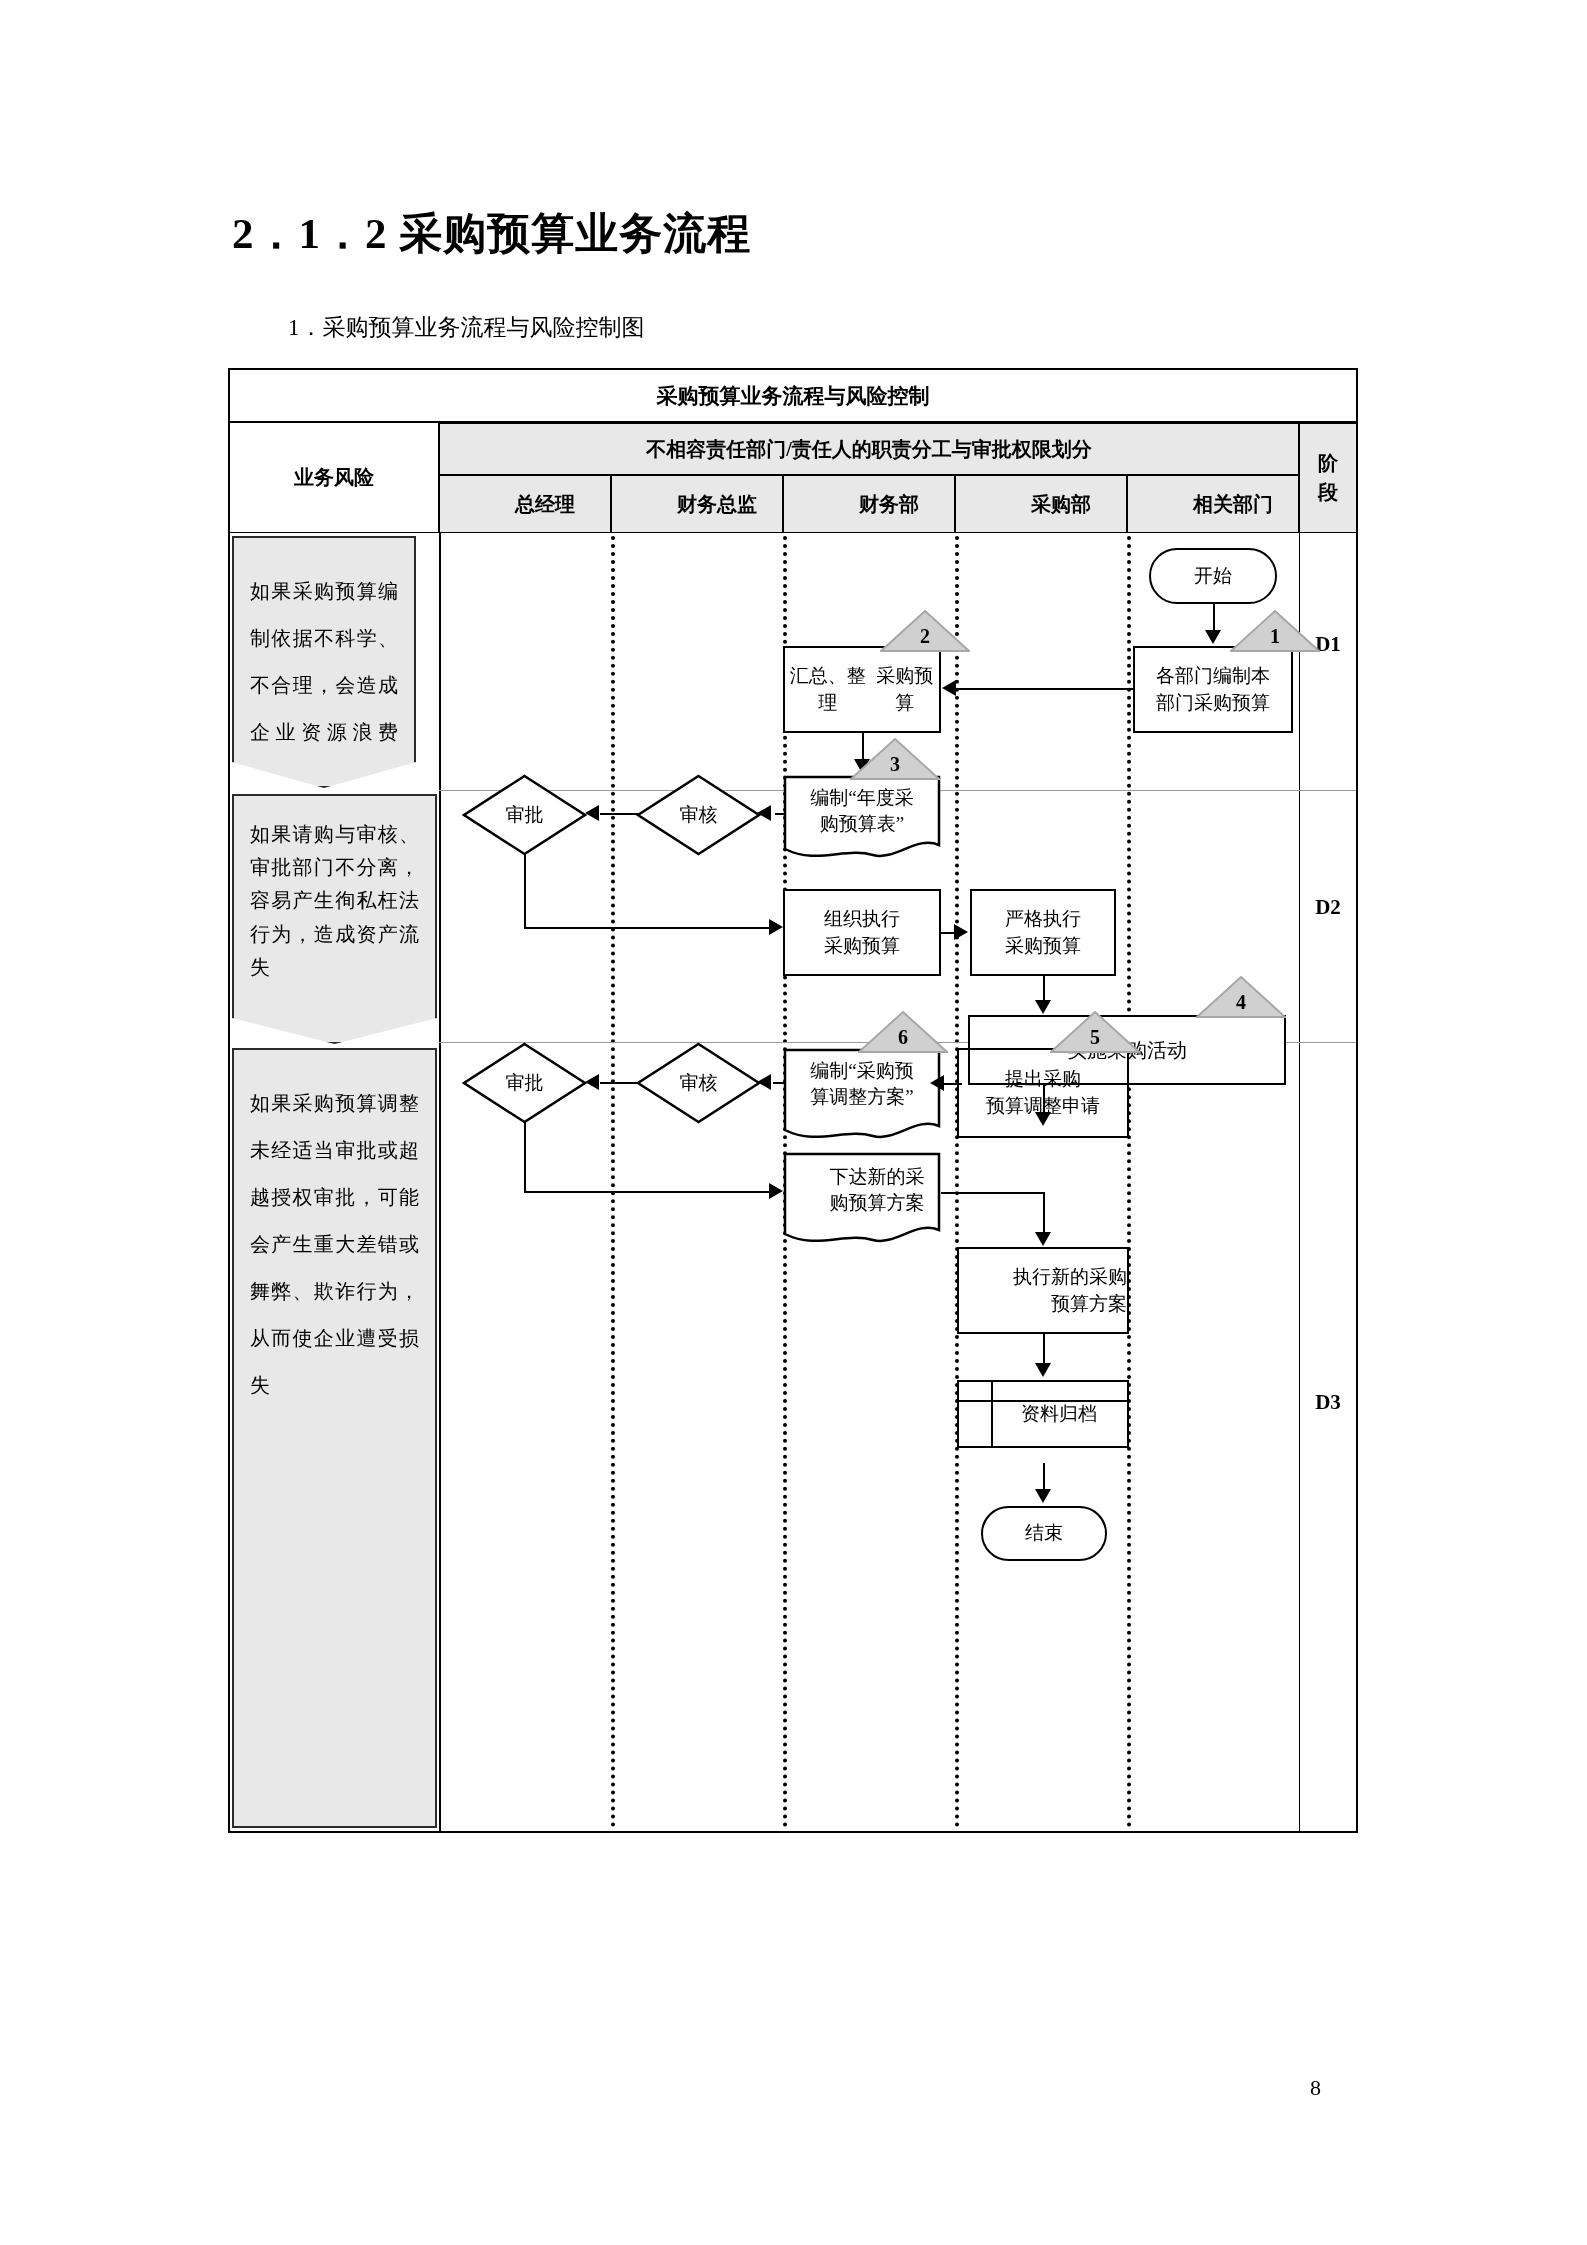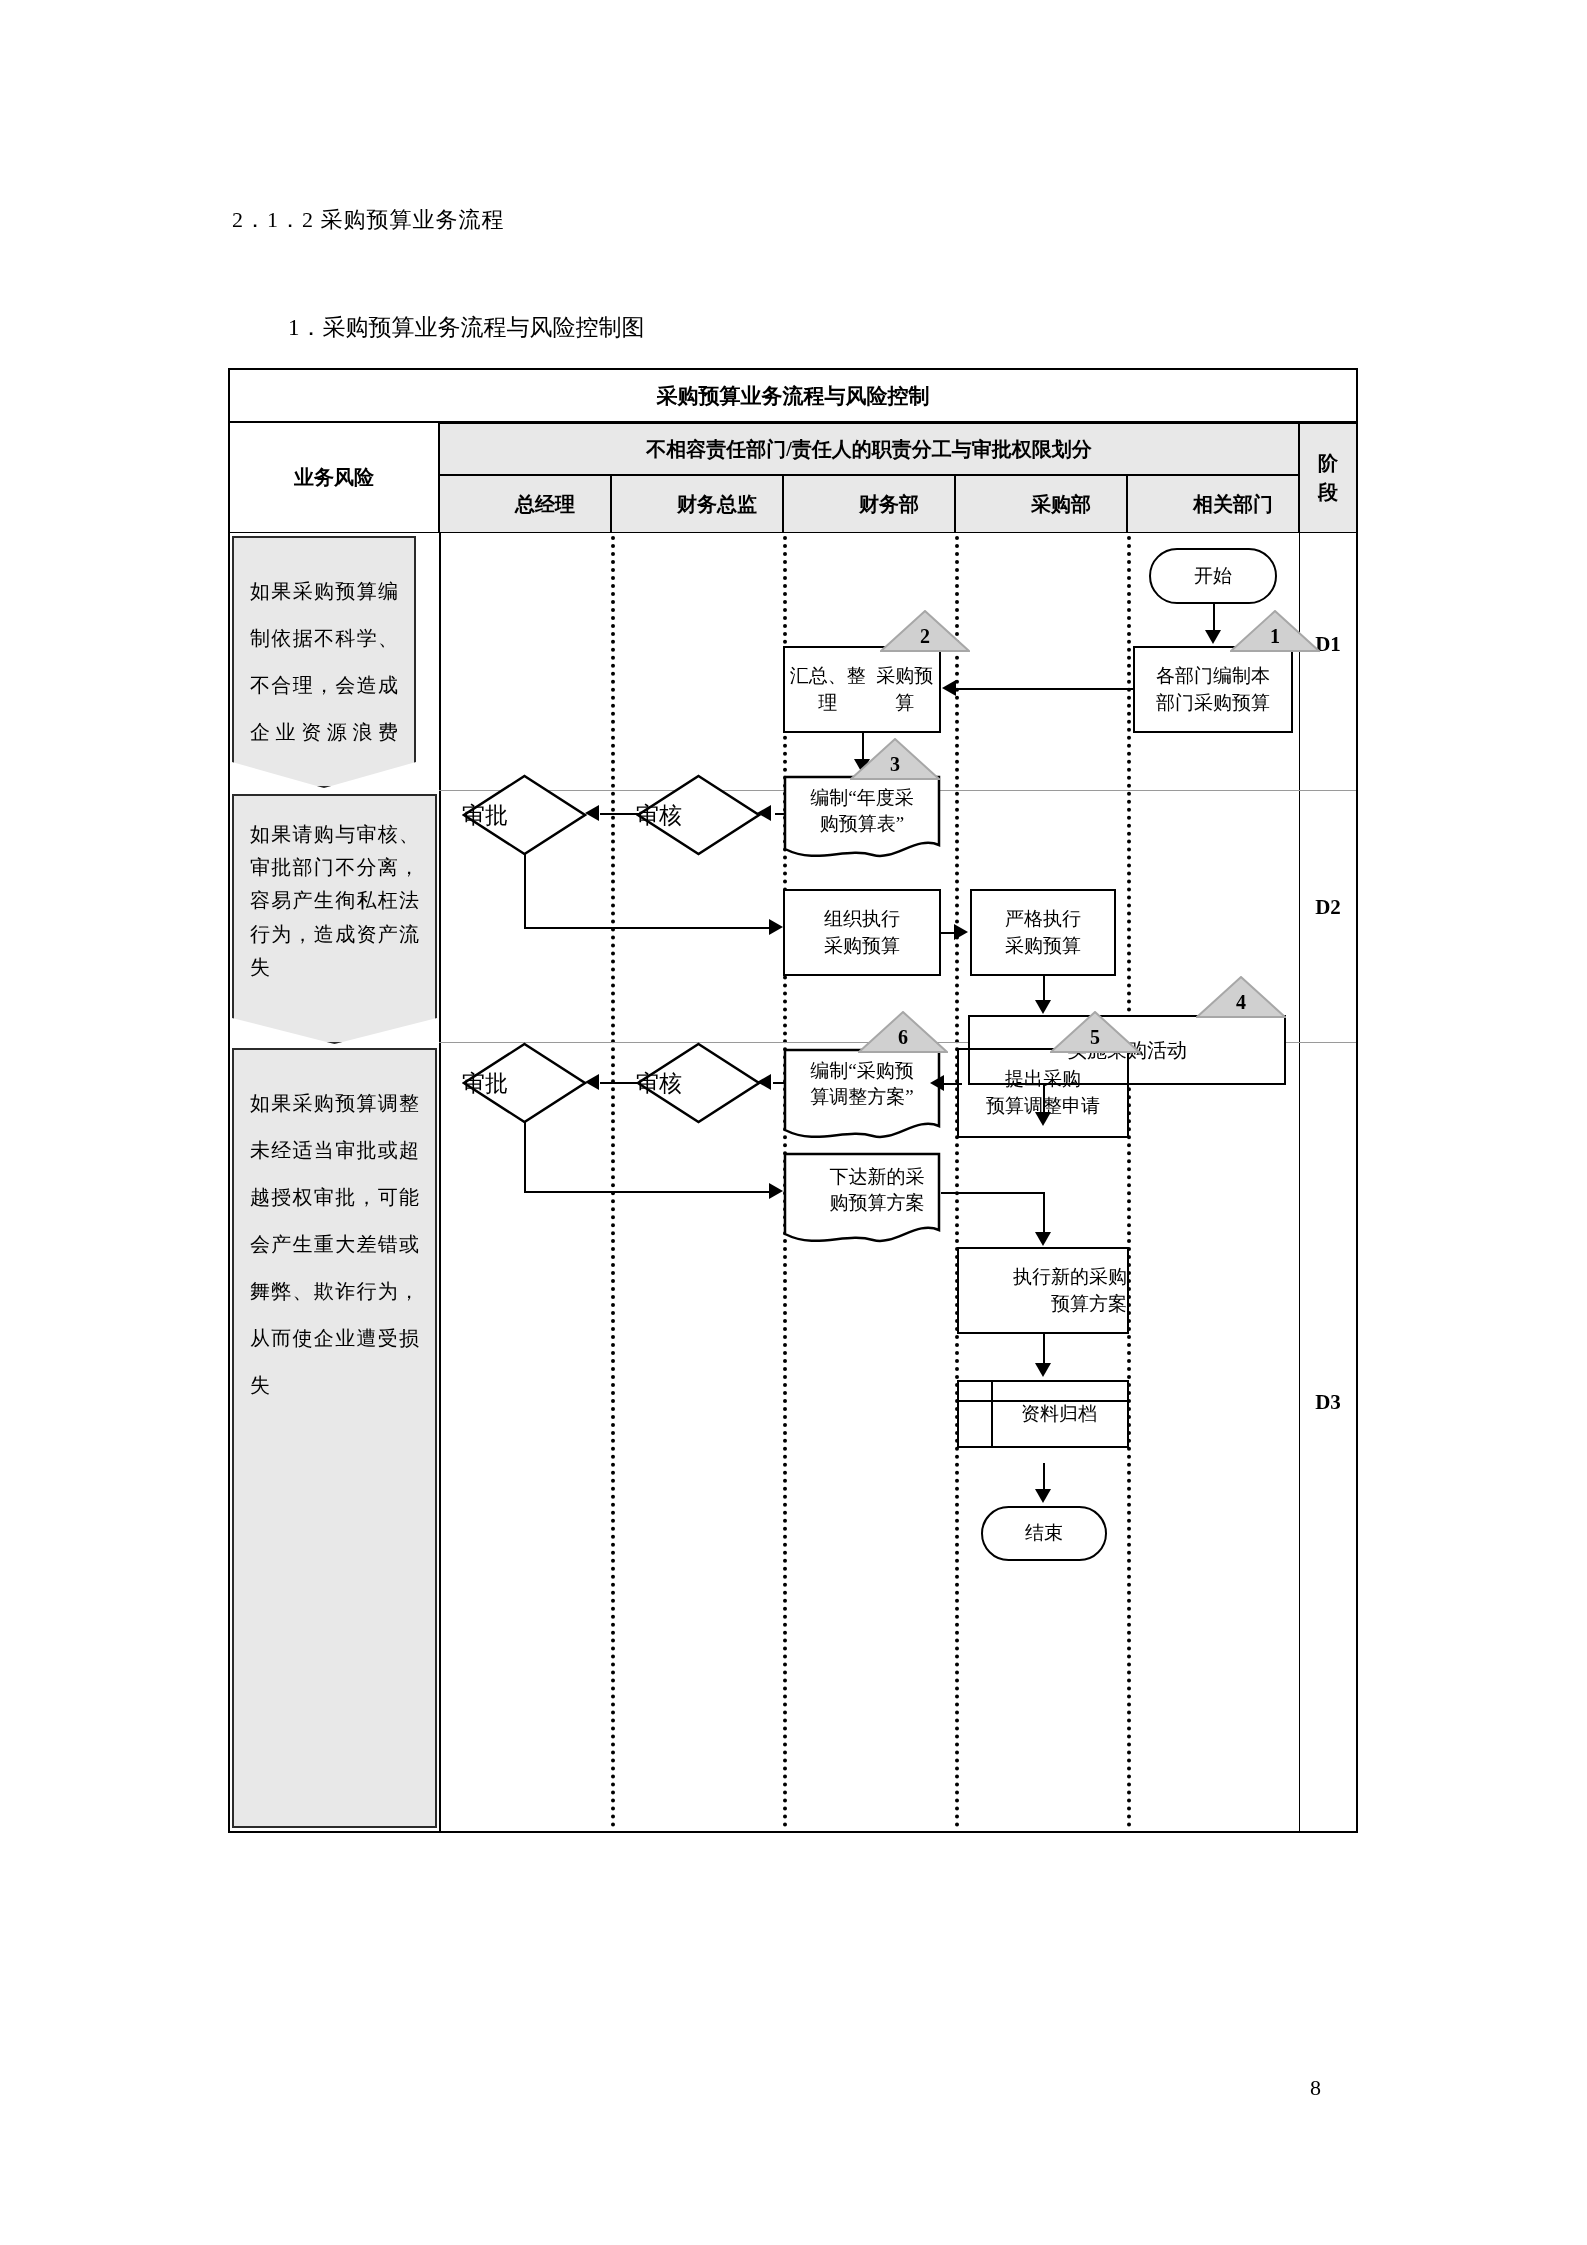--- a/index.html
+++ b/index.html
@@ -15,22 +15,22 @@
     color: #000;
     overflow: hidden;
   }
 
   
   #doc-title {
     position: absolute;
     left: 232px;
     top: 205px;
     font-family: "Liberation Serif", "DejaVu Serif", serif;
-    font-size: 22px;
-    font-weight: normal;
+    font-size: 43px;
+    font-weight: bold;
     letter-spacing: 1px;
     white-space: nowrap;
   }
   #doc-subtitle {
     position: absolute;
     left: 288px;
     top: 312px;
     font-size: 23px;
     white-space: nowrap;
   }
@@ -201,22 +201,22 @@
 
   
   .diamond {
     position: absolute;
     z-index: 4;
   }
   .diamond .d-label {
     position: absolute;
     left: 0; right: 0; top: 50%;
     transform: translateY(-50%);
-    text-align: left;
-    font-size: 23px;
+    text-align: center;
+    font-size: 19px;
   }
 
   
   .marker {
     position: absolute;
     z-index: 9;
   }
   .marker .m-num {
     position: absolute;
     left: 0; right: 0;

